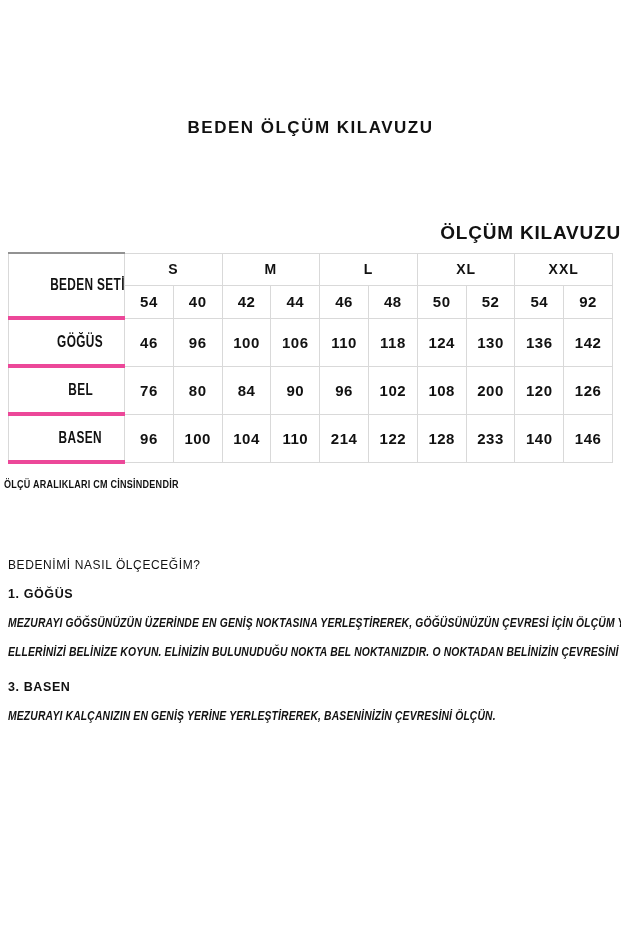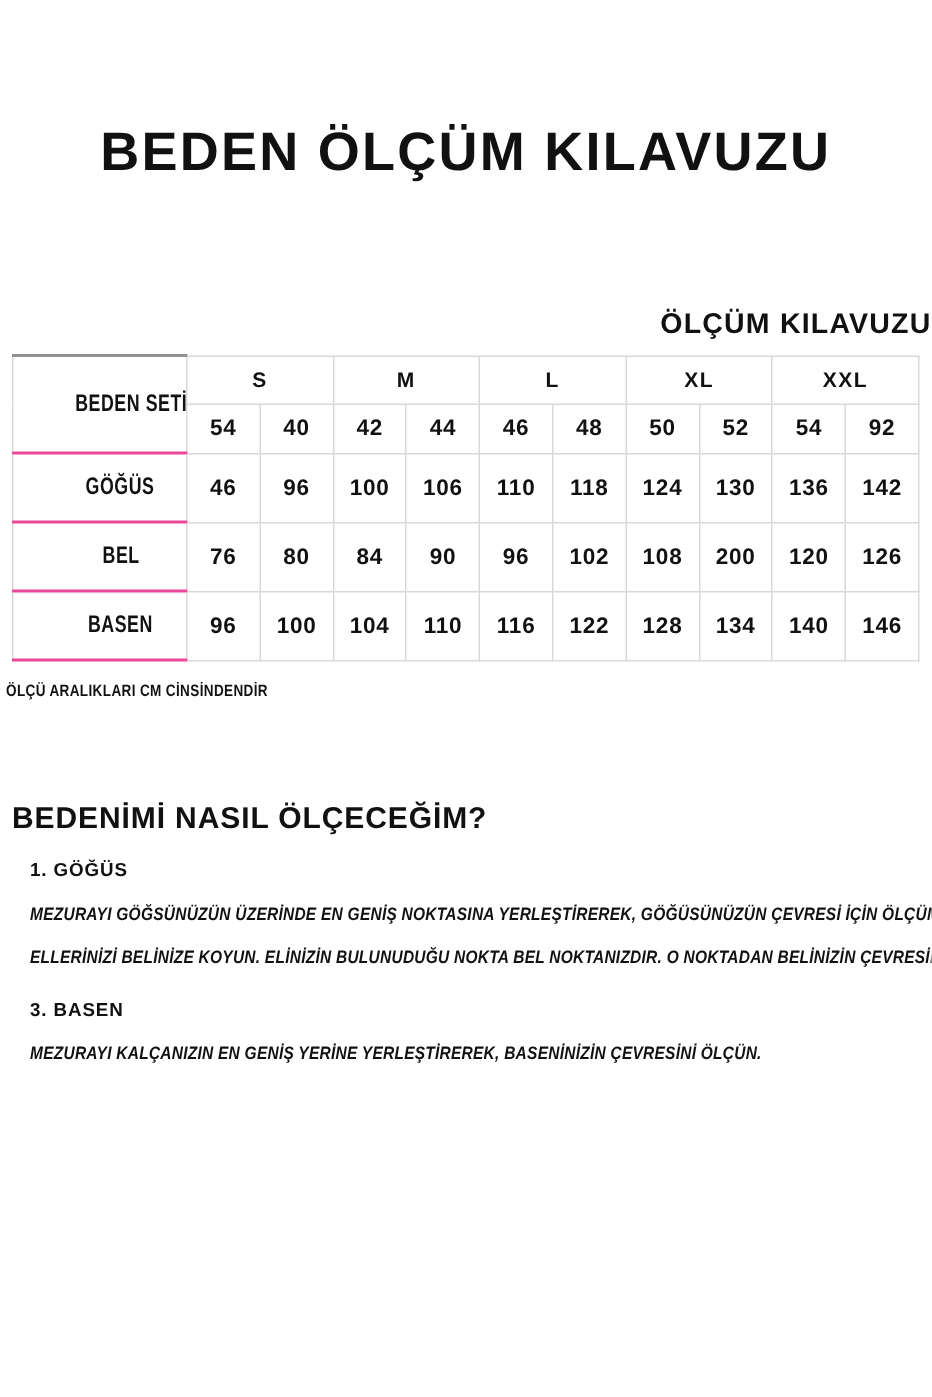--- a/index.html
+++ b/index.html
@@ -9,23 +9,23 @@
   }
   body {
     width: 621px;
     height: 931px;
     overflow: hidden;
     font-family: "Liberation Sans", sans-serif;
     color: #111111;
   }
   .main-title {
     margin: 0;
-    padding-top: 80px;
+    padding-top: 118px;
     text-align: center;
-    font-size: 36px;
+    font-size: 17px;
     font-weight: bold;
     letter-spacing: 1.5px;
   }
   .section-heading {
     margin: 84px 0 0 0;
     padding-left: 8px;
     font-size: 19px;
     font-weight: bold;
     letter-spacing: 0.8px;
     text-align: right;
@@ -40,21 +40,21 @@
     border: 1px solid #d9d9d9;
     text-align: center;
     vertical-align: middle;
     padding: 0;
     font-weight: bold;
     background: #ffffff;
   }
   table.size-table .corner,
   table.size-table .row-label {
     border-top: 2px solid #929292;
-    border-bottom: 2px solid #ec4899;
+    border-bottom: 4px solid #ec4899;
     padding-left: 28px;
   }
   tr.group-row th { height: 31px; font-size: 14px; letter-spacing: 1px; }
   tr.number-row td { height: 32px; font-size: 15px; letter-spacing: 0.5px; }
   tr.data-row td { height: 44px; font-size: 15px; letter-spacing: 0.5px; }
   tr.data-row th { height: 44px; }
   .condensed {
     display: inline-block;
     transform: scaleX(0.74);
     transform-origin: center;
@@ -72,28 +72,27 @@
     transform: scaleX(0.82);
     transform-origin: left center;
     font-size: 11px;
     font-weight: bold;
     letter-spacing: 0.3px;
     white-space: nowrap;
   }
   .howto-heading {
     margin: 66px 0 0 0;
     padding-left: 8px;
-    font-size: 20px;
-    font-weight: bold;
+    font-size: 12px;
+    font-weight: normal;
     letter-spacing: 0.6px;
   }
   .steps {
     padding-left: 8px;
     padding-right: 4px;
-    margin-left: 12px;
   }
   .step-title {
     margin: 21px 0 0 0;
     font-size: 12.5px;
     font-weight: bold;
     letter-spacing: 0.6px;
   }
   .steps .step:first-child .step-title {
     margin-top: 15px;
   }
@@ -184,24 +183,24 @@
           <td>200</td>
           <td>120</td>
           <td>126</td>
         </tr>
         <tr class="data-row">
           <th class="row-label"><span class="condensed">BASEN</span></th>
           <td>96</td>
           <td>100</td>
           <td>104</td>
           <td>110</td>
-          <td>116</td>
+          <td>214</td>
           <td>122</td>
           <td>128</td>
-          <td>134</td>
+          <td>233</td>
           <td>140</td>
           <td>146</td>
         </tr>
       </tbody>
   </table>
 
   <div class="table-note">
     <span class="note-text">ÖLÇÜ ARALIKLARI CM CİNSİNDENDİR</span>
   </div>
 

